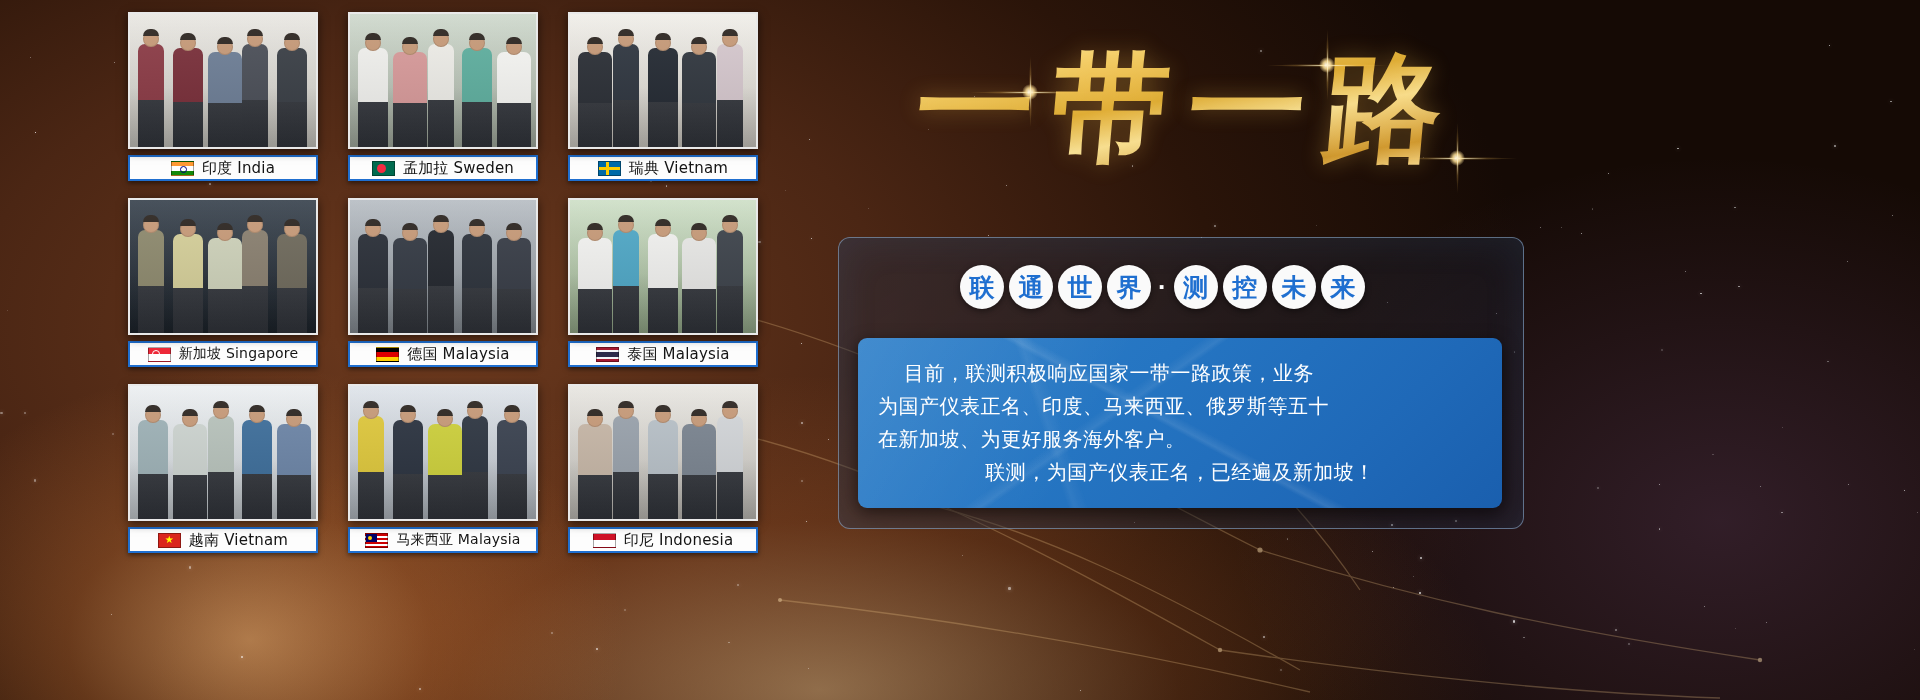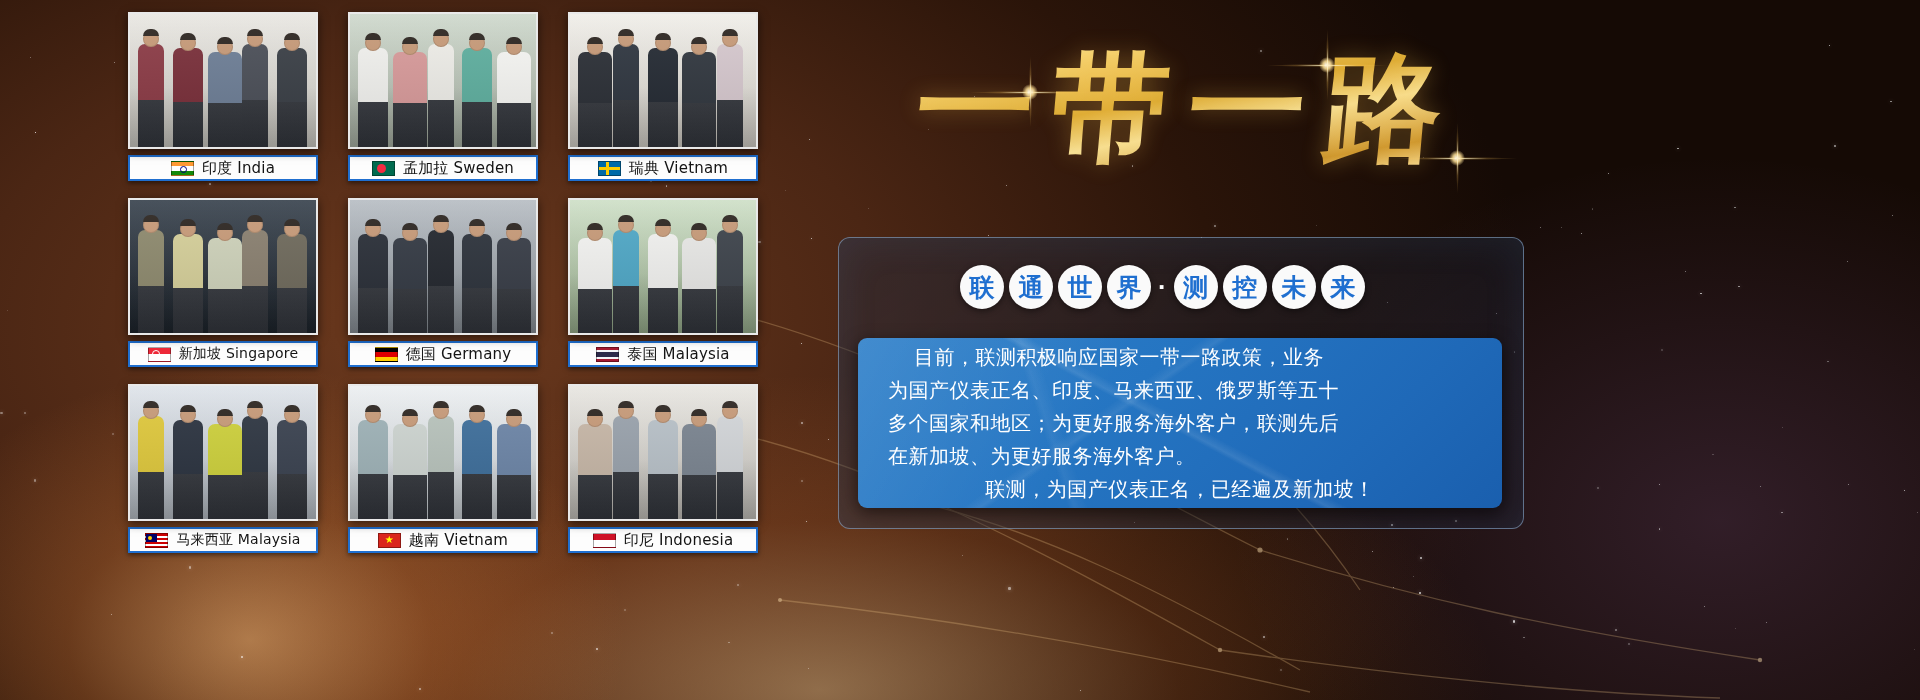--- a/index.html
+++ b/index.html
@@ -103,21 +103,21 @@
   }
   .sdot{color:#fff;font-size:26px;font-weight:700;padding:0 2px;flex:0 0 auto;line-height:1;}
 
   .bluebox{
     position:absolute;left:858px;top:338px;width:644px;height:170px;
     border-radius:9px;
     background:
       linear-gradient(118deg,rgba(255,255,255,.10) 0%,rgba(255,255,255,0) 38%),
       linear-gradient(135deg,#2d7fc9 0%,#2575c2 40%,#1f69b8 75%,#1a5fae 100%);
     box-shadow:0 4px 16px rgba(0,0,0,.5);
-    padding:14px 30px;box-sizing:border-box;
+    padding:14px 20px;box-sizing:border-box;
     display:flex;flex-direction:column;justify-content:center;
   }
   .bluebox:before{
     content:"";position:absolute;inset:0;border-radius:9px;pointer-events:none;
     background:
       linear-gradient(28deg,transparent 48%,rgba(255,255,255,.10) 49%,transparent 51%),
       linear-gradient(-35deg,transparent 58%,rgba(255,255,255,.08) 59%,transparent 61%),
       linear-gradient(72deg,transparent 30%,rgba(255,255,255,.06) 31%,transparent 33%);
   }
   .bline{
@@ -407,21 +407,21 @@
           <div style="position:absolute;left:112.39999999999999px;top:34px;width:30px;height:103px;background:linear-gradient(180deg,#2d333c 0%,#2d333c 52%,#36393f 52%,#2b2e34 100%);border-radius:7px 7px 0 0;"></div>
           <div style="position:absolute;left:119.39999999999999px;top:21px;width:16px;height:16px;background:#c79a78;border-radius:50%;box-shadow:0 0 0 1px rgba(0,0,0,.12) inset;"></div>
           <div style="position:absolute;left:119.39999999999999px;top:19px;width:16px;height:7px;background:#2c2520;border-radius:8px 8px 0 0;"></div>
           <div style="position:absolute;left:147.2px;top:38px;width:34px;height:99px;background:linear-gradient(180deg,#383d47 0%,#383d47 52%,#36393f 52%,#2b2e34 100%);border-radius:7px 7px 0 0;"></div>
           <div style="position:absolute;left:156.2px;top:25px;width:16px;height:16px;background:#c79a78;border-radius:50%;box-shadow:0 0 0 1px rgba(0,0,0,.12) inset;"></div>
           <div style="position:absolute;left:156.2px;top:23px;width:16px;height:7px;background:#2c2520;border-radius:8px 8px 0 0;"></div>
           <div class="ph" style="background:linear-gradient(rgba(255,255,255,.07),rgba(0,0,0,.10))"></div>
         </div>
         <div class="label">
           <span class="flag f-germany"></span>
-          <span class="txt">德国 Germany</span>
+          <span class="txt">德国 Malaysia</span>
         </div>
       </div>
       <div class="card">
         <div class="photo">
           <div class="ph" style="background:linear-gradient(#cfe0c8,#9ab08f)"></div>
           <div class="ph" style="background:linear-gradient(rgba(0,0,0,0) 55%,rgba(0,0,0,.18) 100%)"></div>
           <div style="position:absolute;left:8px;top:38px;width:34px;height:99px;background:linear-gradient(180deg,#f4f4f2 0%,#f4f4f2 52%,#36393f 52%,#2b2e34 100%);border-radius:7px 7px 0 0;"></div>
           <div style="position:absolute;left:17px;top:25px;width:16px;height:16px;background:#c79a78;border-radius:50%;box-shadow:0 0 0 1px rgba(0,0,0,.12) inset;"></div>
           <div style="position:absolute;left:17px;top:23px;width:16px;height:7px;background:#2c2520;border-radius:8px 8px 0 0;"></div>
           <div style="position:absolute;left:42.8px;top:30px;width:26px;height:107px;background:linear-gradient(180deg,#4fa8c7 0%,#4fa8c7 52%,#36393f 52%,#2b2e34 100%);border-radius:7px 7px 0 0;"></div>
@@ -436,20 +436,46 @@
           <div style="position:absolute;left:147.2px;top:30px;width:26px;height:107px;background:linear-gradient(180deg,#3d434b 0%,#3d434b 52%,#36393f 52%,#2b2e34 100%);border-radius:7px 7px 0 0;"></div>
           <div style="position:absolute;left:152.2px;top:17px;width:16px;height:16px;background:#c79a78;border-radius:50%;box-shadow:0 0 0 1px rgba(0,0,0,.12) inset;"></div>
           <div style="position:absolute;left:152.2px;top:15px;width:16px;height:7px;background:#2c2520;border-radius:8px 8px 0 0;"></div>
           <div class="ph" style="background:linear-gradient(rgba(255,255,255,.07),rgba(0,0,0,.10))"></div>
         </div>
         <div class="label">
           <span class="flag f-thailand"></span>
           <span class="txt">泰国 Malaysia</span>
         </div>
       </div>
+      <div class="card">
+        <div class="photo">
+          <div class="ph" style="background:linear-gradient(#eceff1,#cdd3d8)"></div>
+          <div class="ph" style="background:linear-gradient(rgba(0,0,0,0) 55%,rgba(0,0,0,.18) 100%)"></div>
+          <div style="position:absolute;left:8px;top:34px;width:30px;height:103px;background:linear-gradient(180deg,#9fb3b8 0%,#9fb3b8 52%,#36393f 52%,#2b2e34 100%);border-radius:7px 7px 0 0;"></div>
+          <div style="position:absolute;left:15px;top:21px;width:16px;height:16px;background:#c79a78;border-radius:50%;box-shadow:0 0 0 1px rgba(0,0,0,.12) inset;"></div>
+          <div style="position:absolute;left:15px;top:19px;width:16px;height:7px;background:#2c2520;border-radius:8px 8px 0 0;"></div>
+          <div style="position:absolute;left:42.8px;top:38px;width:34px;height:99px;background:linear-gradient(180deg,#cfd6d2 0%,#cfd6d2 52%,#36393f 52%,#2b2e34 100%);border-radius:7px 7px 0 0;"></div>
+          <div style="position:absolute;left:51.8px;top:25px;width:16px;height:16px;background:#c79a78;border-radius:50%;box-shadow:0 0 0 1px rgba(0,0,0,.12) inset;"></div>
+          <div style="position:absolute;left:51.8px;top:23px;width:16px;height:7px;background:#2c2520;border-radius:8px 8px 0 0;"></div>
+          <div style="position:absolute;left:77.6px;top:30px;width:26px;height:107px;background:linear-gradient(180deg,#b9c4bd 0%,#b9c4bd 52%,#36393f 52%,#2b2e34 100%);border-radius:7px 7px 0 0;"></div>
+          <div style="position:absolute;left:82.6px;top:17px;width:16px;height:16px;background:#c79a78;border-radius:50%;box-shadow:0 0 0 1px rgba(0,0,0,.12) inset;"></div>
+          <div style="position:absolute;left:82.6px;top:15px;width:16px;height:7px;background:#2c2520;border-radius:8px 8px 0 0;"></div>
+          <div style="position:absolute;left:112.39999999999999px;top:34px;width:30px;height:103px;background:linear-gradient(180deg,#3e6f9c 0%,#3e6f9c 52%,#36393f 52%,#2b2e34 100%);border-radius:7px 7px 0 0;"></div>
+          <div style="position:absolute;left:119.39999999999999px;top:21px;width:16px;height:16px;background:#c79a78;border-radius:50%;box-shadow:0 0 0 1px rgba(0,0,0,.12) inset;"></div>
+          <div style="position:absolute;left:119.39999999999999px;top:19px;width:16px;height:7px;background:#2c2520;border-radius:8px 8px 0 0;"></div>
+          <div style="position:absolute;left:147.2px;top:38px;width:34px;height:99px;background:linear-gradient(180deg,#6d86a8 0%,#6d86a8 52%,#36393f 52%,#2b2e34 100%);border-radius:7px 7px 0 0;"></div>
+          <div style="position:absolute;left:156.2px;top:25px;width:16px;height:16px;background:#c79a78;border-radius:50%;box-shadow:0 0 0 1px rgba(0,0,0,.12) inset;"></div>
+          <div style="position:absolute;left:156.2px;top:23px;width:16px;height:7px;background:#2c2520;border-radius:8px 8px 0 0;"></div>
+          <div class="ph" style="background:linear-gradient(rgba(255,255,255,.07),rgba(0,0,0,.10))"></div>
+        </div>
+        <div class="label">
+          <span class="flag f-vietnam"></span>
+          <span class="txt">越南 Vietnam</span>
+        </div>
+      </div>
       <div class="card wide">
         <div class="photo">
           <div class="ph" style="background:linear-gradient(#dfe4ea,#b9c0c8)"></div>
           <div class="ph" style="background:linear-gradient(rgba(0,0,0,0) 55%,rgba(0,0,0,.18) 100%)"></div>
           <div style="position:absolute;left:8px;top:30px;width:26px;height:107px;background:linear-gradient(180deg,#e0c93c 0%,#e0c93c 52%,#36393f 52%,#2b2e34 100%);border-radius:7px 7px 0 0;"></div>
           <div style="position:absolute;left:13px;top:17px;width:16px;height:16px;background:#c79a78;border-radius:50%;box-shadow:0 0 0 1px rgba(0,0,0,.12) inset;"></div>
           <div style="position:absolute;left:13px;top:15px;width:16px;height:7px;background:#2c2520;border-radius:8px 8px 0 0;"></div>
           <div style="position:absolute;left:42.8px;top:34px;width:30px;height:103px;background:linear-gradient(180deg,#2b3340 0%,#2b3340 52%,#36393f 52%,#2b2e34 100%);border-radius:7px 7px 0 0;"></div>
           <div style="position:absolute;left:49.8px;top:21px;width:16px;height:16px;background:#c79a78;border-radius:50%;box-shadow:0 0 0 1px rgba(0,0,0,.12) inset;"></div>
           <div style="position:absolute;left:49.8px;top:19px;width:16px;height:7px;background:#2c2520;border-radius:8px 8px 0 0;"></div>
@@ -464,46 +490,20 @@
           <div style="position:absolute;left:154.2px;top:19px;width:16px;height:7px;background:#2c2520;border-radius:8px 8px 0 0;"></div>
           <div class="ph" style="background:linear-gradient(rgba(255,255,255,.07),rgba(0,0,0,.10))"></div>
         </div>
         <div class="label">
           <span class="flag f-malaysia"></span>
           <span class="txt">马来西亚 Malaysia</span>
         </div>
       </div>
       <div class="card">
         <div class="photo">
-          <div class="ph" style="background:linear-gradient(#eceff1,#cdd3d8)"></div>
-          <div class="ph" style="background:linear-gradient(rgba(0,0,0,0) 55%,rgba(0,0,0,.18) 100%)"></div>
-          <div style="position:absolute;left:8px;top:34px;width:30px;height:103px;background:linear-gradient(180deg,#9fb3b8 0%,#9fb3b8 52%,#36393f 52%,#2b2e34 100%);border-radius:7px 7px 0 0;"></div>
-          <div style="position:absolute;left:15px;top:21px;width:16px;height:16px;background:#c79a78;border-radius:50%;box-shadow:0 0 0 1px rgba(0,0,0,.12) inset;"></div>
-          <div style="position:absolute;left:15px;top:19px;width:16px;height:7px;background:#2c2520;border-radius:8px 8px 0 0;"></div>
-          <div style="position:absolute;left:42.8px;top:38px;width:34px;height:99px;background:linear-gradient(180deg,#cfd6d2 0%,#cfd6d2 52%,#36393f 52%,#2b2e34 100%);border-radius:7px 7px 0 0;"></div>
-          <div style="position:absolute;left:51.8px;top:25px;width:16px;height:16px;background:#c79a78;border-radius:50%;box-shadow:0 0 0 1px rgba(0,0,0,.12) inset;"></div>
-          <div style="position:absolute;left:51.8px;top:23px;width:16px;height:7px;background:#2c2520;border-radius:8px 8px 0 0;"></div>
-          <div style="position:absolute;left:77.6px;top:30px;width:26px;height:107px;background:linear-gradient(180deg,#b9c4bd 0%,#b9c4bd 52%,#36393f 52%,#2b2e34 100%);border-radius:7px 7px 0 0;"></div>
-          <div style="position:absolute;left:82.6px;top:17px;width:16px;height:16px;background:#c79a78;border-radius:50%;box-shadow:0 0 0 1px rgba(0,0,0,.12) inset;"></div>
-          <div style="position:absolute;left:82.6px;top:15px;width:16px;height:7px;background:#2c2520;border-radius:8px 8px 0 0;"></div>
-          <div style="position:absolute;left:112.39999999999999px;top:34px;width:30px;height:103px;background:linear-gradient(180deg,#3e6f9c 0%,#3e6f9c 52%,#36393f 52%,#2b2e34 100%);border-radius:7px 7px 0 0;"></div>
-          <div style="position:absolute;left:119.39999999999999px;top:21px;width:16px;height:16px;background:#c79a78;border-radius:50%;box-shadow:0 0 0 1px rgba(0,0,0,.12) inset;"></div>
-          <div style="position:absolute;left:119.39999999999999px;top:19px;width:16px;height:7px;background:#2c2520;border-radius:8px 8px 0 0;"></div>
-          <div style="position:absolute;left:147.2px;top:38px;width:34px;height:99px;background:linear-gradient(180deg,#6d86a8 0%,#6d86a8 52%,#36393f 52%,#2b2e34 100%);border-radius:7px 7px 0 0;"></div>
-          <div style="position:absolute;left:156.2px;top:25px;width:16px;height:16px;background:#c79a78;border-radius:50%;box-shadow:0 0 0 1px rgba(0,0,0,.12) inset;"></div>
-          <div style="position:absolute;left:156.2px;top:23px;width:16px;height:7px;background:#2c2520;border-radius:8px 8px 0 0;"></div>
-          <div class="ph" style="background:linear-gradient(rgba(255,255,255,.07),rgba(0,0,0,.10))"></div>
-        </div>
-        <div class="label">
-          <span class="flag f-vietnam"></span>
-          <span class="txt">越南 Vietnam</span>
-        </div>
-      </div>
-      <div class="card">
-        <div class="photo">
           <div class="ph" style="background:linear-gradient(#e8e6e1,#c6c3bd)"></div>
           <div class="ph" style="background:linear-gradient(rgba(0,0,0,0) 55%,rgba(0,0,0,.18) 100%)"></div>
           <div style="position:absolute;left:8px;top:38px;width:34px;height:99px;background:linear-gradient(180deg,#c8b8a8 0%,#c8b8a8 52%,#36393f 52%,#2b2e34 100%);border-radius:7px 7px 0 0;"></div>
           <div style="position:absolute;left:17px;top:25px;width:16px;height:16px;background:#c79a78;border-radius:50%;box-shadow:0 0 0 1px rgba(0,0,0,.12) inset;"></div>
           <div style="position:absolute;left:17px;top:23px;width:16px;height:7px;background:#2c2520;border-radius:8px 8px 0 0;"></div>
           <div style="position:absolute;left:42.8px;top:30px;width:26px;height:107px;background:linear-gradient(180deg,#9aa3ad 0%,#9aa3ad 52%,#36393f 52%,#2b2e34 100%);border-radius:7px 7px 0 0;"></div>
           <div style="position:absolute;left:47.8px;top:17px;width:16px;height:16px;background:#c79a78;border-radius:50%;box-shadow:0 0 0 1px rgba(0,0,0,.12) inset;"></div>
           <div style="position:absolute;left:47.8px;top:15px;width:16px;height:7px;background:#2c2520;border-radius:8px 8px 0 0;"></div>
           <div style="position:absolute;left:77.6px;top:34px;width:30px;height:103px;background:linear-gradient(180deg,#b9c2c9 0%,#b9c2c9 52%,#36393f 52%,#2b2e34 100%);border-radius:7px 7px 0 0;"></div>
           <div style="position:absolute;left:84.6px;top:21px;width:16px;height:16px;background:#c79a78;border-radius:50%;box-shadow:0 0 0 1px rgba(0,0,0,.12) inset;"></div>
@@ -546,18 +546,17 @@
       <div class="sdot">·</div>
       <div class="sbadge">测</div>
       <div class="sbadge">控</div>
       <div class="sbadge">未</div>
       <div class="sbadge">来</div>
     </div>
 
   <div class="bluebox">
     <div class="bline indent">目前，联测积极响应国家一带一路政策，业务</div>
     <div class="bline">为国产仪表正名、印度、马来西亚、俄罗斯等五十</div>
-    <div class="bline">多个国家和地区；为更好服务海外客户，联测先后</div>
     <div class="bline">在新加坡、为更好服务海外客户。</div>
     <div class="bline center">联测，为国产仪表正名，已经遍及新加坡！</div>
   </div>
 
 </div>
 
 </body></html>

